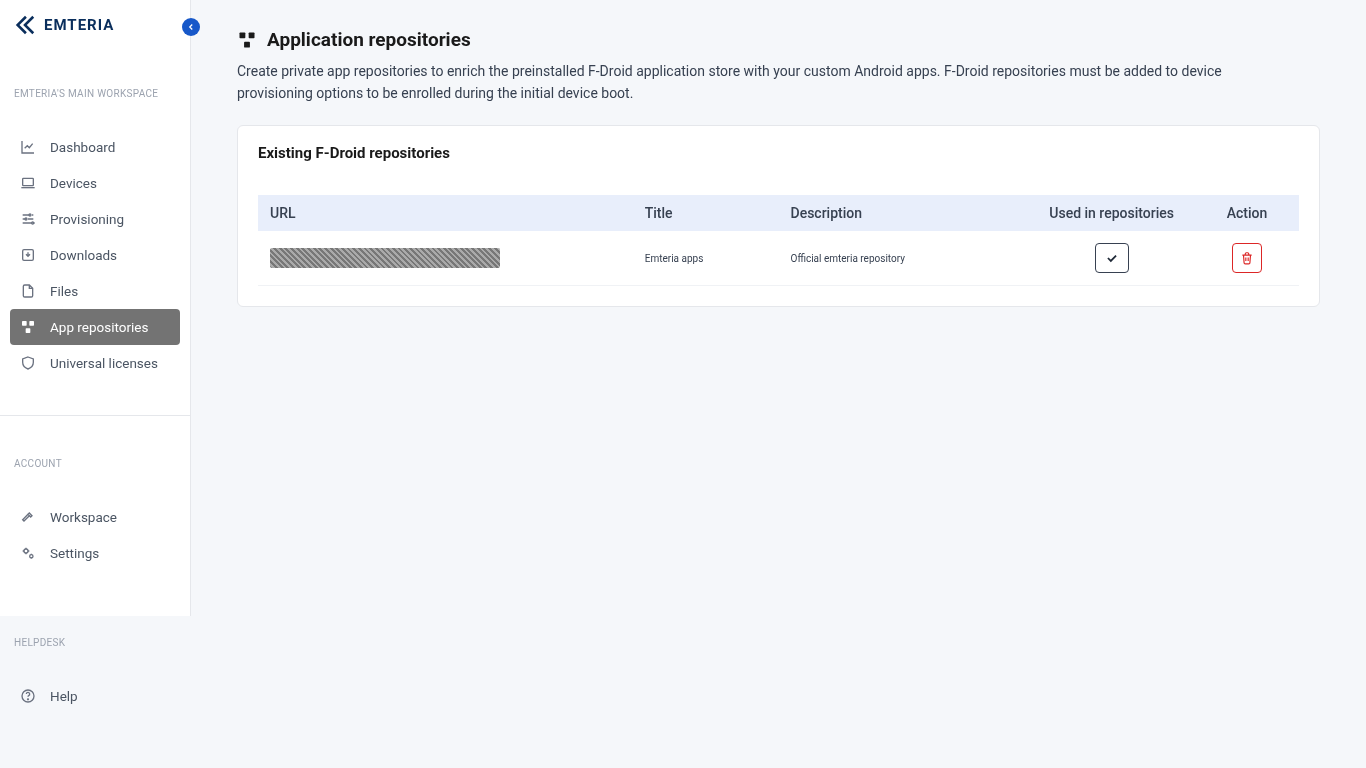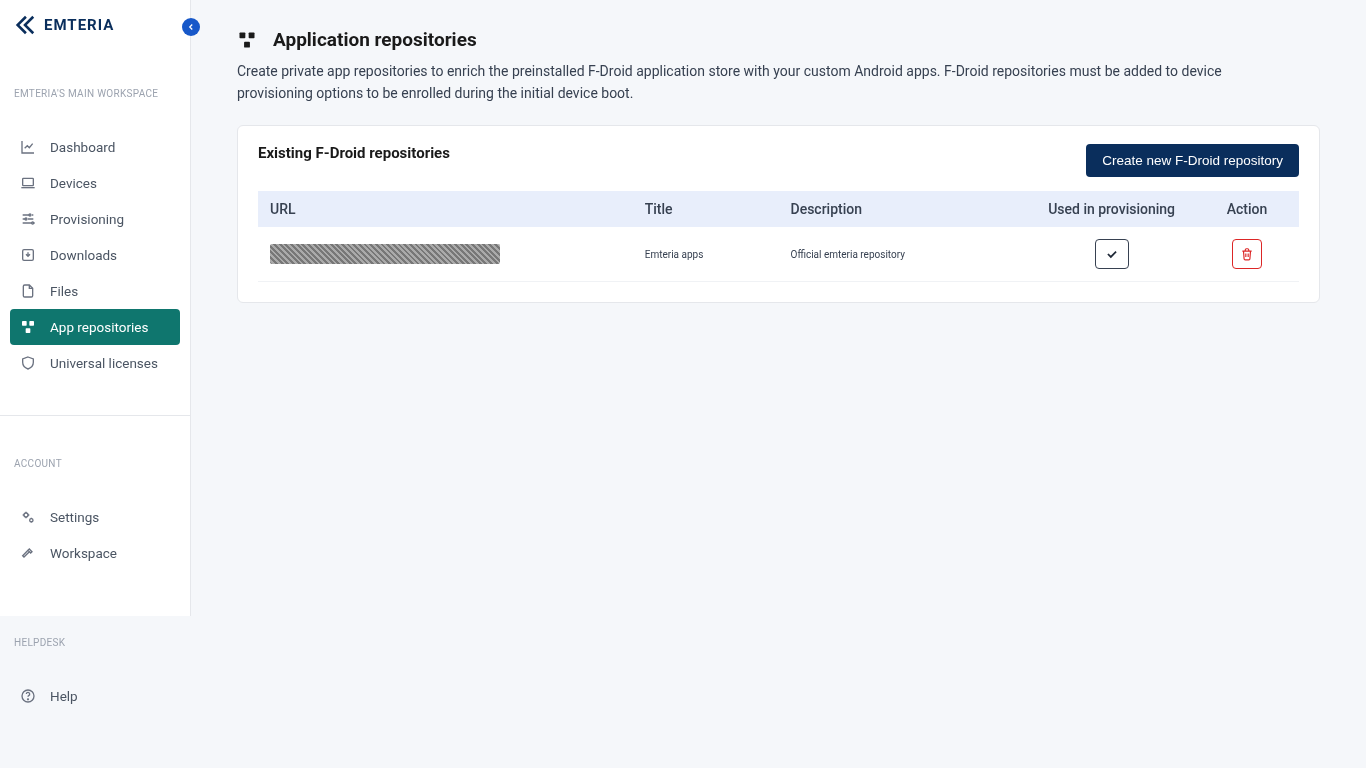--- a/index.html
+++ b/index.html
@@ -9,33 +9,33 @@
   .logo-area { padding: 14px 14px 10px 14px; display: flex; align-items: center; gap: 8px; position: relative; }
   .logo-mark { width: 22px; height: 22px; color: #0a2e5c; }
   .logo-text { font-weight: 700; font-size: 15px; letter-spacing: 1px; color: #0a2e5c; }
   .collapse-btn { position: absolute; right: -10px; top: 18px; width: 18px; height: 18px; border-radius: 50%; background: #1758c9; display: flex; align-items: center; justify-content: center; color: #fff; cursor: pointer; }
   .collapse-btn svg { width: 10px; height: 10px; }
   
   .section-hdr { font-size: 10px; color: #9ca3af; letter-spacing: 0.3px; padding: 18px 14px 6px; text-transform: uppercase; }
   .nav-list { list-style: none; padding: 0 10px; }
   .nav-item { display: flex; align-items: center; gap: 14px; padding: 10px 10px; color: #4b5563; cursor: pointer; border-radius: 4px; font-size: 13.5px; }
   .nav-item .icon { width: 16px; height: 16px; display: inline-flex; align-items: center; justify-content: center; color: #6b7280; }
-  .nav-item.active { background: #0f766e; color: #fff; }
+  .nav-item.active { background: #737373; color: #fff; }
   .nav-item.active .icon { color: #fff; }
   .nav-divider { border-top: 1px solid #e5e7eb; margin: 10px 0 0; }
   .spacer { flex: 1; }
   
   .main { flex: 1; padding: 28px 46px; overflow: auto; }
-  .page-header { display: flex; align-items: center; gap: 16px; margin-bottom: 10px; }
+  .page-header { display: flex; align-items: center; gap: 10px; margin-bottom: 10px; }
   .page-header .icon { width: 20px; height: 20px; color: #1a1a1a; }
   .page-title { font-size: 19px; font-weight: 700; }
   .page-desc { font-size: 14px; color: #374151; line-height: 1.55; margin-bottom: 21px; max-width: 1060px; }
   
   .card { background: #fff; border: 1px solid #e5e7eb; border-radius: 6px; padding: 18px 0 0; }
-  .card-header { display: flex; justify-content: space-between; align-items: flex-start; padding: 0 20px 14px; }
+  .card-header { display: flex; justify-content: space-between; align-items: flex-end; padding: 0 20px 29px; }
   .card-title { font-size: 15px; font-weight: 700; margin-bottom: 4px; }
   .card-sub { font-size: 13.5px; color: #4b5563; }
   .btn-primary { background: #0a2e5c; color: #fff; border: none; border-radius: 4px; padding: 9px 16px; font-size: 13.5px; cursor: pointer; white-space: nowrap; }
   
   table { width: calc(100% - 40px); margin: 0 20px 20px; border-collapse: collapse; }
   thead tr { background: #e8eefb; padding-left: 36px; }
   th { text-align: left; font-weight: 500; font-size: 14px; color: #374151; padding: 10px 12px; }
   th.center { text-align: center; }
   td { padding: 12px 12px; font-size: 10px; color: #374151; border-bottom: 1px solid #f0f2f5; }
   td.center { text-align: center; }
@@ -131,34 +131,34 @@
       <span>Universal licenses</span>
     </li>
   </ul>
 
   <div class="nav-divider"></div>
   <div class="section-hdr">ACCOUNT</div>
   <ul class="nav-list">
     <li class="nav-item">
       <span class="icon">
           <svg viewBox="0 0 24 24" fill="none" stroke="currentColor" stroke-width="2">
+            <path d="M14 6l4 4-2 2-4-4zM12 8L4 16l2 2 8-8"></path>
+          </svg>
+        </span>
+      <span>Workspace</span>
+    </li>
+    <li class="nav-item">
+      <span class="icon">
+          <svg viewBox="0 0 24 24" fill="none" stroke="currentColor" stroke-width="2">
             <circle cx="9" cy="9" r="3"></circle>
             <circle cx="17" cy="17" r="2.5"></circle>
             <path d="M9 4v2M9 12v2M4 9h2M12 9h2M17 13v1.5M17 18.5V20"></path>
           </svg>
         </span>
       <span>Settings</span>
-    </li>
-    <li class="nav-item">
-      <span class="icon">
-          <svg viewBox="0 0 24 24" fill="none" stroke="currentColor" stroke-width="2">
-            <path d="M14 6l4 4-2 2-4-4zM12 8L4 16l2 2 8-8"></path>
-          </svg>
-        </span>
-      <span>Workspace</span>
     </li>
   </ul>
 
   <div class="spacer"></div>
 
   <div class="section-hdr">HELPDESK</div>
   <ul class="nav-list" style="padding-bottom:6px">
     <li class="nav-item">
       <span class="icon">
           <svg viewBox="0 0 24 24" fill="none" stroke="currentColor" stroke-width="2">
@@ -181,30 +181,29 @@
         </svg></span>
     <h1 class="page-title">Application repositories</h1>
   </div>
   <p class="page-desc">Create private app repositories to enrich the preinstalled F-Droid application store with your custom Android apps. F-Droid repositories must be added to device provisioning options to be enrolled during the initial device boot.</p>
 
   <section class="card">
     <div class="card-header">
       <div>
         <div class="card-title">Existing F-Droid repositories</div>
       </div>
-      <button class="btn-primary">Create new F-Droid repository</button>
     </div>
 
     <table>
       <thead>
         <tr>
           <th style="width:36%">URL</th>
           <th style="width:14%">Title</th>
           <th style="width:24%">Description</th>
-          <th class="center" style="width:16%">Used in provisioning</th>
+          <th class="center" style="width:16%">Used in repositories</th>
           <th class="center" style="width:10%">Action</th>
         </tr>
       </thead>
       <tbody>
         <tr>
           <td><span class="url-redacted"></span></td>
           <td>Emteria apps</td>
           <td>Official emteria repository</td>
           <td class="center">
             <button class="chk-btn">

